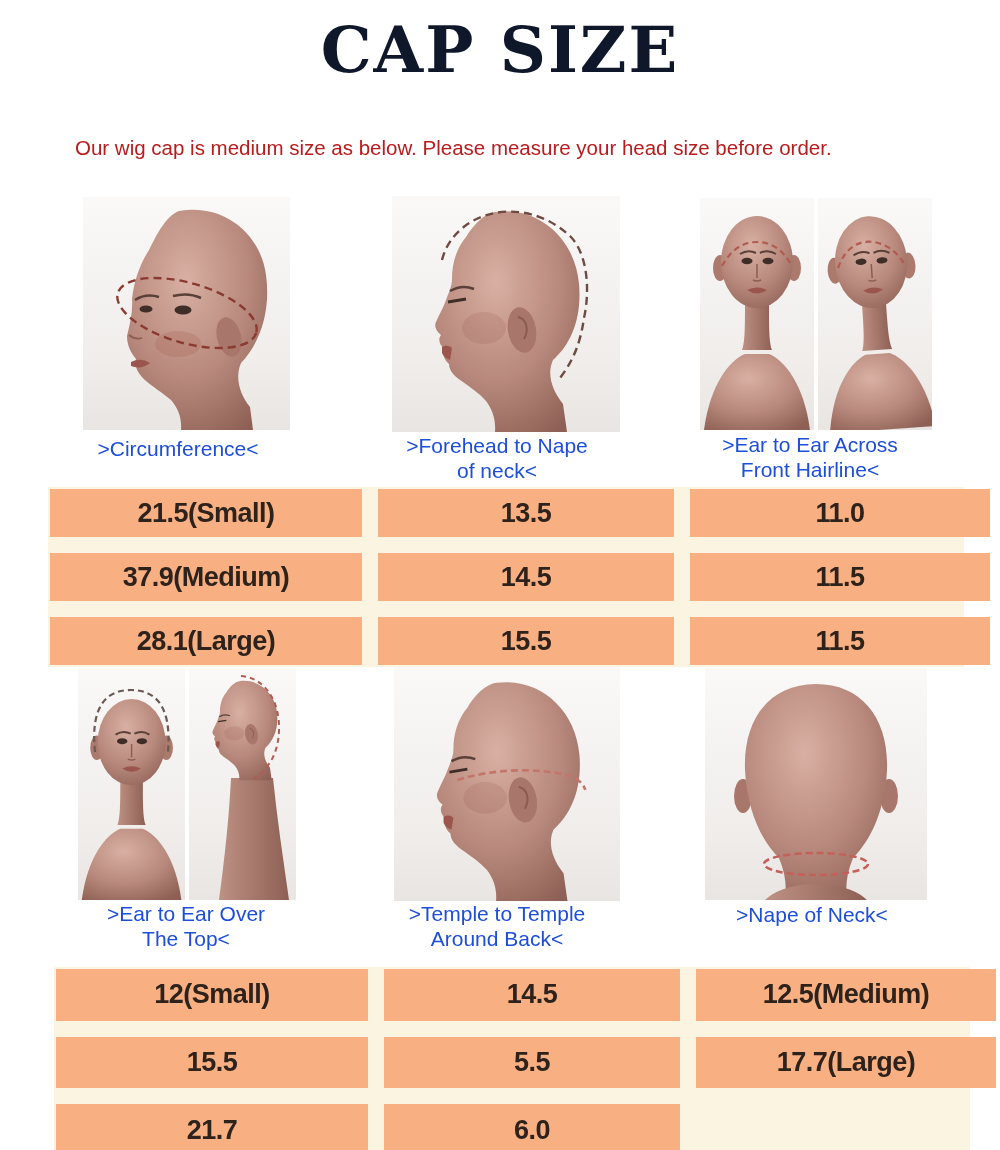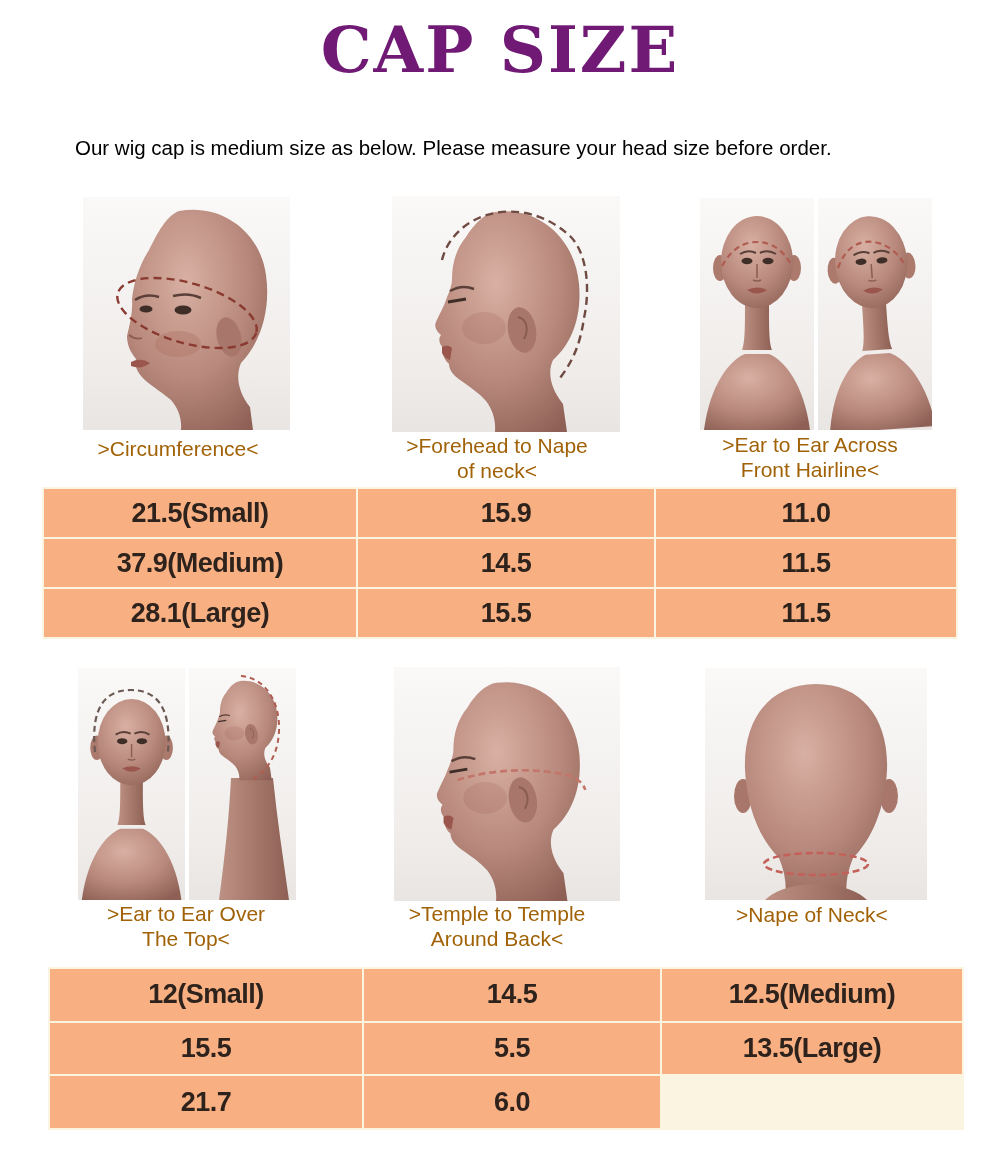--- a/index.html
+++ b/index.html
@@ -1,46 +1,46 @@
 <!DOCTYPE html>
 <html><head>
 <meta charset="utf-8">
 <style>
   html,body{margin:0;padding:0;background:#ffffff;}
   .page{position:relative;width:1000px;height:1150px;background:#ffffff;
         font-family:"Liberation Sans",sans-serif;overflow:hidden;}
 
   .title{position:absolute;top:12px;left:0;width:100%;margin:0;text-align:center;
          font-family:"DejaVu Serif",serif;font-weight:bold;font-size:64px;
-         letter-spacing:2px;color:#701a75;}
+         letter-spacing:2px;color:#0f172a;}
 
   .intro{position:absolute;top:137px;left:75px;margin:0;font-size:20.5px;
-         line-height:22.5px;color:#000000;}
+         line-height:22.5px;color:#b91c1c;}
 
   .panel{position:absolute;}
   .panel svg{display:block;}
   .p1{left:83px;top:197px;}
   .p2{left:392px;top:196px;}
   .p3{left:700px;top:198px;}
   .p4{left:78px;top:668px;}
   .p5{left:393px;top:667px;}
   .p6{left:705px;top:668px;}
 
   .caption{position:absolute;text-align:center;font-size:21px;line-height:25px;
-           color:#a16207;white-space:pre-line;}
+           color:#1d4ed8;white-space:pre-line;}
   .c1{left:28px;top:436px;width:300px;}
   .c2{left:347px;top:433px;width:300px;}
   .c3{left:660px;top:432px;width:300px;}
   .c4{left:36px;top:901px;width:300px;}
   .c5{left:347px;top:901px;width:300px;}
   .c6{left:662px;top:902px;width:300px;}
 
   .sizetable{position:absolute;display:grid;width:912px;
              grid-template-columns:312px 296px 300px;
-             background:#fbf4e0;border:2px solid #fbf4e0;gap:2px;}
+             background:#fbf4e0;border:2px solid #fbf4e0;gap:16px;margin-left:6px;}
   .t1{left:42px;top:487px;grid-auto-rows:48px;}
   .t2{left:48px;top:967px;grid-auto-rows:51.7px;}
   .cell{background:#f8b083;display:flex;align-items:center;justify-content:center;
         font-weight:bold;font-size:27px;letter-spacing:-0.5px;color:#2e221c;}
 </style>
 </head>
 <body>
 
 <svg width="0" height="0" style="position:absolute" aria-hidden="true">
   <defs>
@@ -171,34 +171,34 @@
   <div class="caption c2">&gt;Forehead to Nape
 of  neck&lt;</div>
   <div class="caption c4">&gt;Ear to Ear Over
 The Top&lt;</div>
   <div class="caption c5">&gt;Temple to Temple
 Around Back&lt;</div>
   <div class="caption c6">&gt;Nape of Neck&lt;</div>
 
   <div class="sizetable t1">
     <div class="cell">21.5(Small)</div>
-    <div class="cell">15.9</div>
+    <div class="cell">13.5</div>
     <div class="cell">11.0</div>
     <div class="cell">37.9(Medium)</div>
     <div class="cell">14.5</div>
     <div class="cell">11.5</div>
     <div class="cell">28.1(Large)</div>
     <div class="cell">15.5</div>
     <div class="cell">11.5</div>
   </div>
 
   <div class="sizetable t2">
     <div class="cell">12(Small)</div>
     <div class="cell">14.5</div>
     <div class="cell">12.5(Medium)</div>
     <div class="cell">15.5</div>
     <div class="cell">5.5</div>
-    <div class="cell">13.5(Large)</div>
+    <div class="cell">17.7(Large)</div>
     <div class="cell">21.7</div>
     <div class="cell">6.0</div>
   </div>
 
 </div>
 
 </body></html>

